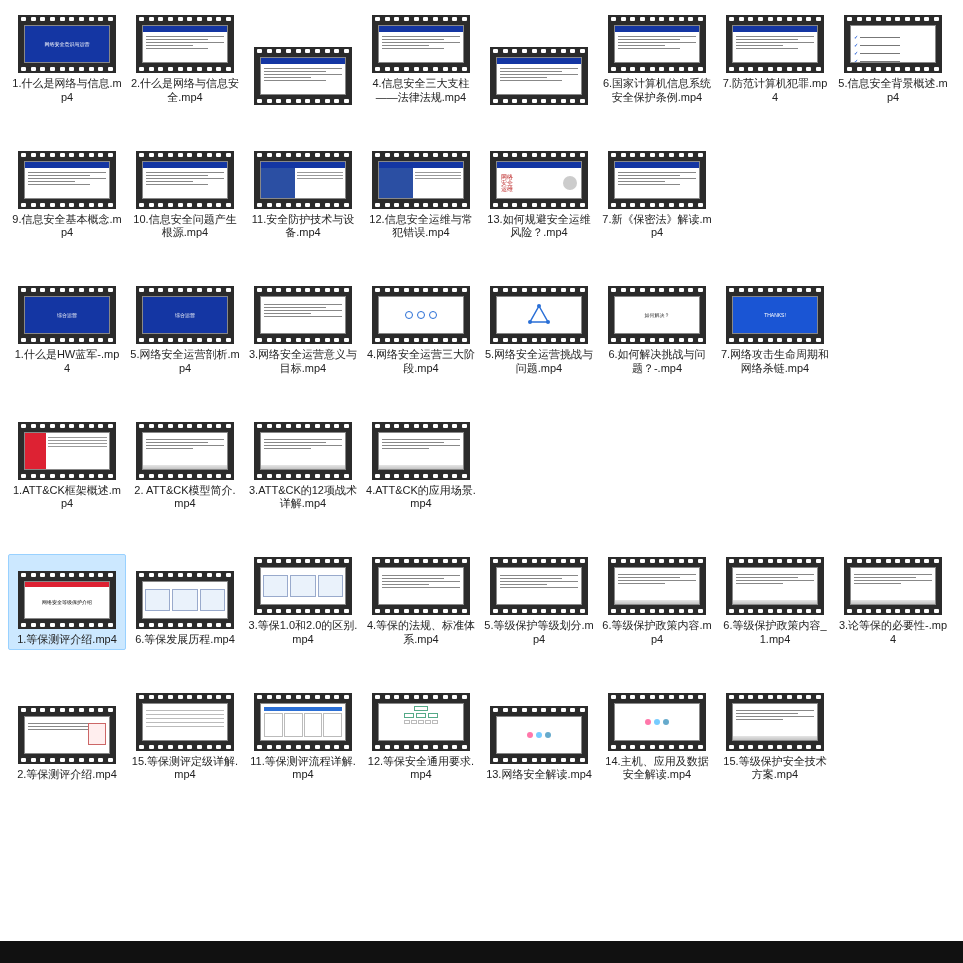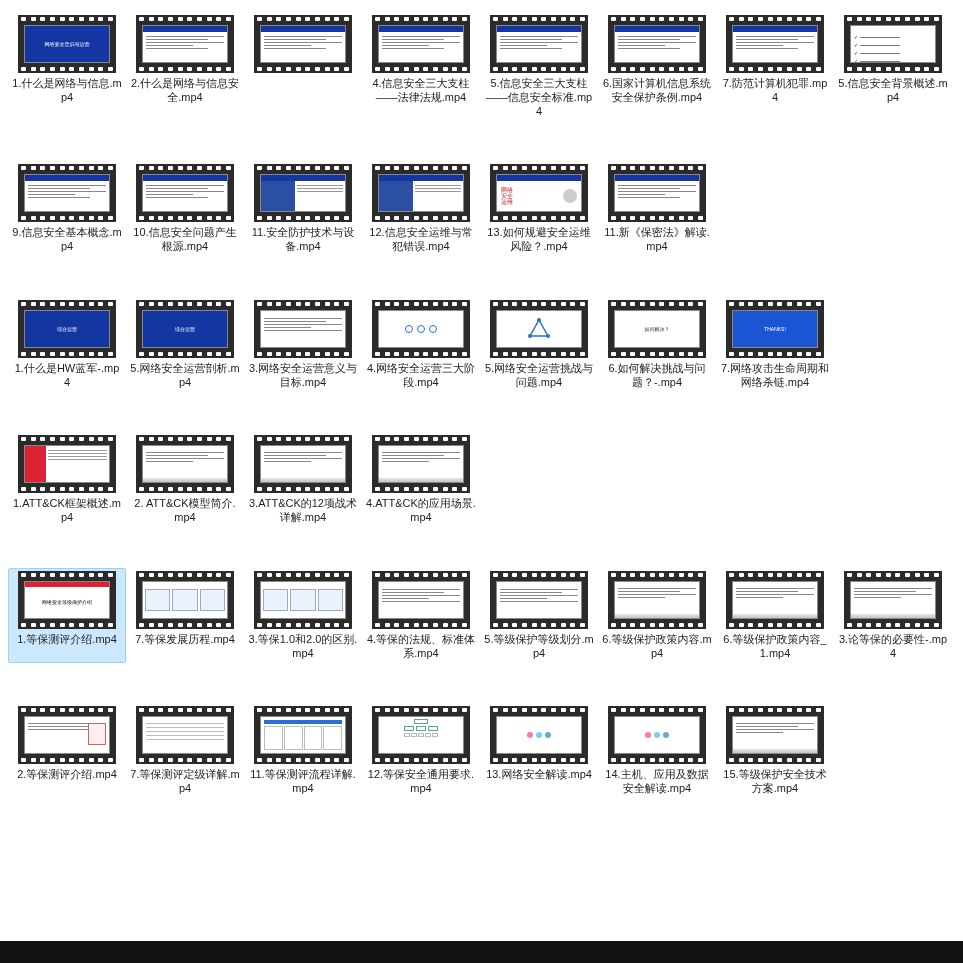--- a/index.html
+++ b/index.html
@@ -18,20 +18,21 @@
   .item {
     width: 118px;
     margin: 0 0 40px 0;
     display: flex;
     flex-direction: column;
     align-items: center;
     padding: 2px;
     border: 1px solid transparent;
     border-radius: 2px;
     cursor: default;
+    justify-content: flex-end;
   }
   .item.selected {
     background: #cce8ff;
     border: 1px solid #99d1ff;
   }
   .film {
     width: 98px;
     height: 58px;
     background: #2b2b2b;
     display: flex;
@@ -310,21 +311,20 @@
           <span></span>
           <span></span>
           <span></span>
           <span></span>
           <span></span>
           <span></span>
           <span></span>
           <span></span>
         </div>
     </div>
-      <div class="label">5.信息安全三大支柱——信息安全标准.mp4</div>
     </div>
     <div class="item">
       <div class="film">
       <div class="holes">
           <span></span>
           <span></span>
           <span></span>
           <span></span>
           <span></span>
           <span></span>
@@ -668,21 +668,21 @@
           <span></span>
           <span></span>
           <span></span>
           <span></span>
           <span></span>
           <span></span>
           <span></span>
           <span></span>
         </div>
     </div>
-      <div class="label">11.新《保密法》解读.mp4</div>
+      <div class="label">7.新《保密法》解读.mp4</div>
     </div>
     <div style="flex-basis: 100%; height: 0px;"></div>
     <div class="item">
       <div class="film">
       <div class="holes">
           <span></span>
           <span></span>
           <span></span>
           <span></span>
           <span></span>
@@ -1134,21 +1134,21 @@
           <span></span>
           <span></span>
           <span></span>
           <span></span>
           <span></span>
           <span></span>
           <span></span>
           <span></span>
         </div>
     </div>
-      <div class="label">7.等保发展历程.mp4</div>
+      <div class="label">6.等保发展历程.mp4</div>
     </div>
     <div class="item">
       <div class="film">
       <div class="holes">
           <span></span>
           <span></span>
           <span></span>
           <span></span>
           <span></span>
           <span></span>
@@ -1433,21 +1433,21 @@
           <span></span>
           <span></span>
           <span></span>
           <span></span>
           <span></span>
           <span></span>
           <span></span>
           <span></span>
         </div>
     </div>
-      <div class="label">7.等保测评定级详解.mp4</div>
+      <div class="label">15.等保测评定级详解.mp4</div>
     </div>
     <div class="item">
       <div class="film">
       <div class="holes">
           <span></span>
           <span></span>
           <span></span>
           <span></span>
           <span></span>
           <span></span>

